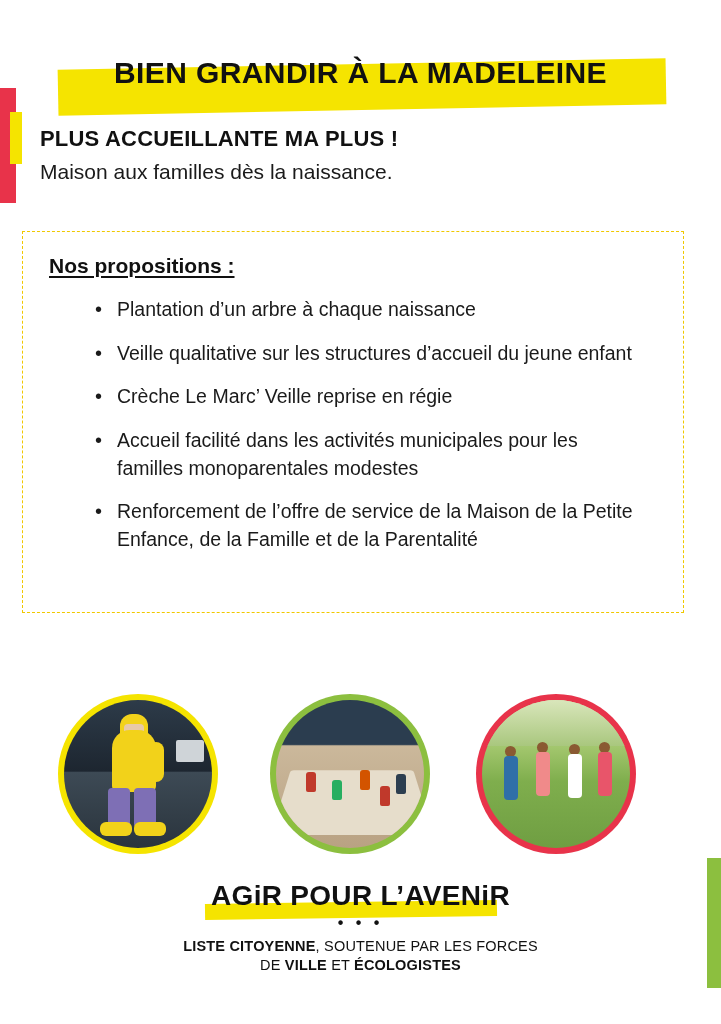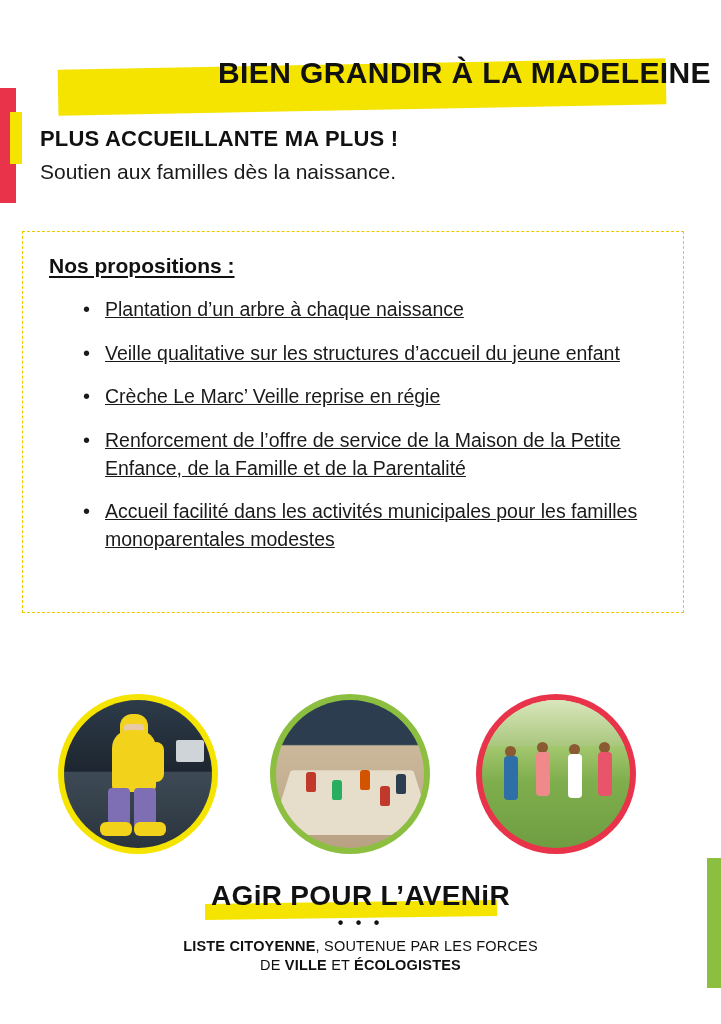--- a/index.html
+++ b/index.html
@@ -35,21 +35,21 @@
     right: 0; bottom: 36px;
     width: 14px; height: 130px;
     background: #8cbf3f;
   }
 
   
   .title-wrap {
     position: absolute;
     left: 0; top: 30px;
     width: 721px;
-    text-align: right;
+    text-align: center;
   }
   .title-highlight {
     position: absolute;
     left: 58px; top: 34px;
     width: 608px; height: 46px;
     background: #f5e400;
     transform: rotate(-1.1deg);
   }
   .main-title {
     position: relative;
@@ -94,23 +94,22 @@
   .prop-heading {
     font-size: 21px;
     font-weight: 800;
     color: #111111;
     text-decoration: underline;
     text-underline-offset: 3px;
     margin: 0 0 18px 0;
   }
   .prop-list {
     list-style: none;
-    margin: 4px;
+    margin: 16px;
     padding: 0 6px 0 30px;
-    text-decoration: underline;
   }
   .prop-list li {
     position: relative;
     font-size: 19.5px;
     line-height: 1.42;
     margin-bottom: 16px;
     color: #1a1a1a;
     padding-left: 22px;
   }
   .prop-list li::before {
@@ -319,31 +318,31 @@
 <div class="edge-yellow-left"></div>
 <div class="edge-green-right"></div>
 
 <div class="title-wrap">
   <div class="title-highlight"></div>
   <h1 class="main-title">BIEN GRANDIR À LA MADELEINE</h1>
 </div>
 
 <div class="subtitle-block">
   <p class="subtitle-main">PLUS ACCUEILLANTE MA PLUS !</p>
-  <p class="subtitle-sub">Soutien aux familles dès la naissance.</p>
+  <p class="subtitle-sub">Maison aux familles dès la naissance.</p>
 </div>
 
 <section class="prop-box">
   <h2 class="prop-heading">Nos propositions :</h2>
   <ul class="prop-list">
     <li>Plantation d’un arbre à chaque naissance</li>
     <li>Veille qualitative sur les structures d’accueil du jeune enfant</li>
     <li>Crèche Le Marc’ Veille reprise en régie</li>
+    <li>Accueil facilité dans les activités municipales pour les familles monoparentales modestes</li>
     <li>Renforcement de l’offre de service de la Maison de la Petite Enfance, de la Famille et de la Parentalité</li>
-    <li>Accueil facilité dans les activités municipales pour les familles monoparentales modestes</li>
   </ul>
 </section>
 
 <div class="photos">
 
   <div class="photo photo-1">
     <div class="frame ring-yellow"></div>
     <div class="clip">
       <div class="img1">
         <div class="plate"></div>

